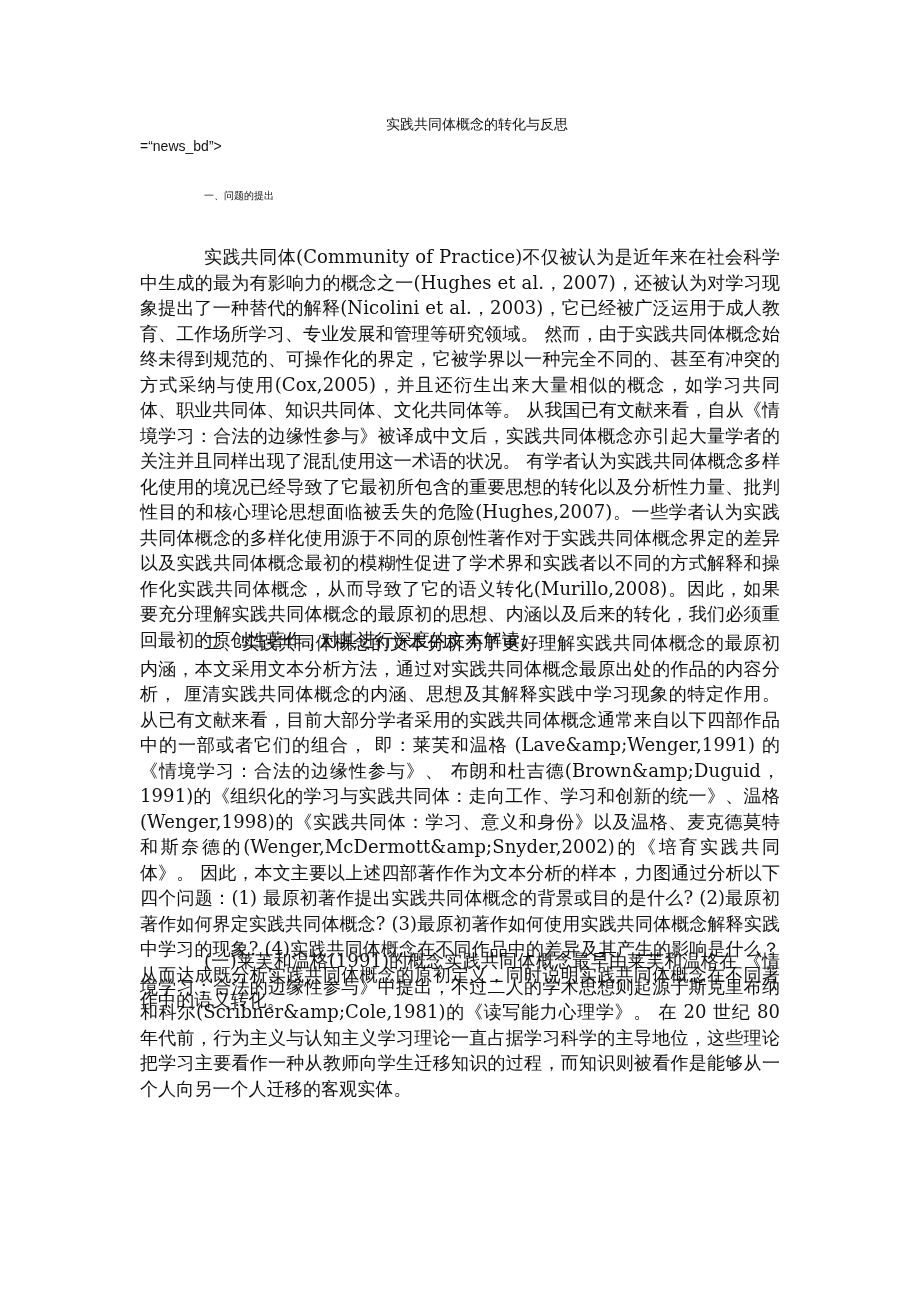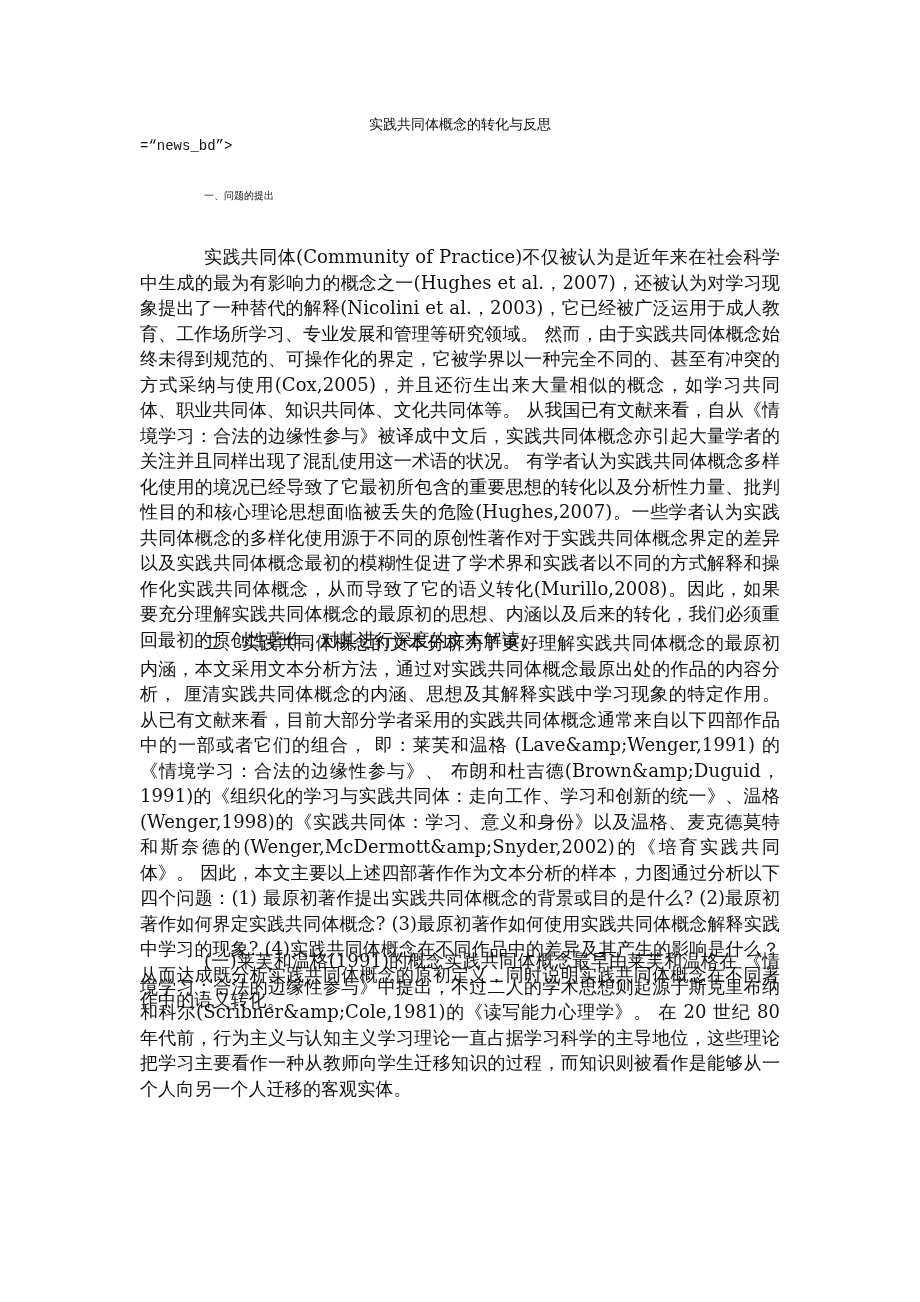--- a/index.html
+++ b/index.html
@@ -17,33 +17,33 @@
   }
   .page {
     position: absolute;
     left: 140px;
     top: 0;
     width: 640px;
   }
   .title {
     position: absolute;
     top: 114px;
-    left: 0;
+    left: 17px;
     width: 640px;
     text-align: center;
     font-size: 14px;
     line-height: 20px;
   }
   .stray {
     position: absolute;
     top: 136px;
     left: 0;
     font-size: 14px;
     line-height: 20px;
-    font-family: Liberation Mono, monospace;
+    font-family: Liberation Sans, sans-serif;
   }
   .heading {
     position: absolute;
     left: 0;
     font-size: 10px;
     line-height: 20px;
     text-indent: 64px;
   }
   .para {
     position: absolute;

